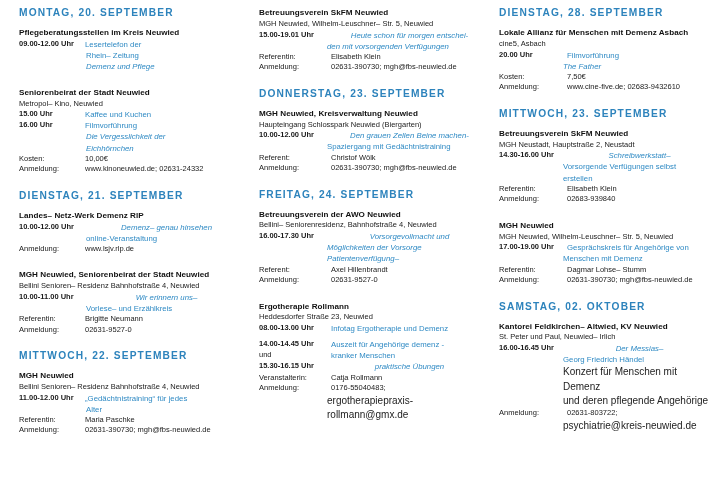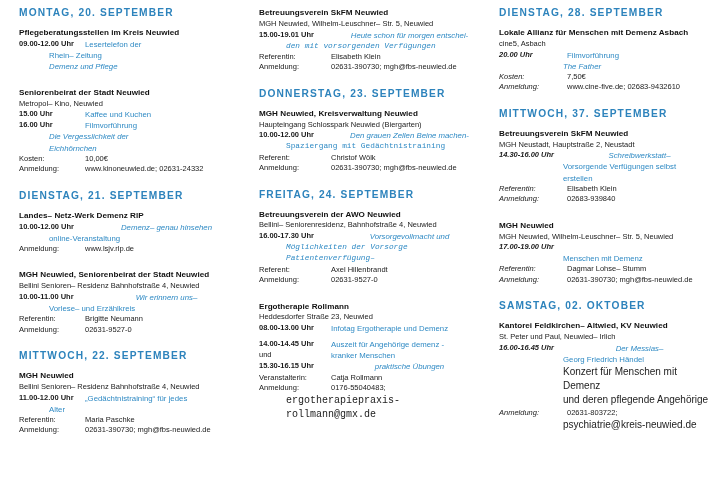--- a/index.html
+++ b/index.html
@@ -76,31 +76,31 @@
     font-size: 7.8px;
     color: #1a1a1a;
   }
   .val.blue { color: #2f8ac4; }
   .val.blue-i { color: #2f8ac4; font-style: italic; text-align: center; }
   .val.plain { font-size: 7.5px; color: #222222; }
 
   
   .col-1 .lab { width: 62px; }
   .col-2 .lab { width: 68px; }
-  .col-3 .lab { width: 64px; font-style: italic; }
+  .col-3 .lab { width: 64px; }
 
   .cont {
     font-size: 7.8px;
     line-height: 1.42;
     color: #2f8ac4;
   }
   .cont.i { font-style: italic; }
   .cont.dark { color: #222222; font-size: 10px; }
-  .col-1 .cont { margin-left: 30px; }
-  .col-2 .cont { margin-left: 27px; font-family: Liberation Mono, monospace; }
+  .col-1 .cont { margin-left: 67px; }
+  .col-2 .cont { margin-left: 68px; }
   .col-3 .cont { margin-left: 64px; }
 
   .gap-s { height: 5px; }
 </style>
 </head>
 <body>
 
 <div class="page">
   <div class="column col-1">
       <div class="day-header">MONTAG, 20. SEPTEMBER</div>
@@ -282,21 +282,21 @@
         <div class="cont i">The Father</div>
         <div class="row">
           <span class="lab">Kosten:</span>
           <span class="val plain">7,50€</span>
         </div>
         <div class="row">
           <span class="lab">Anmeldung:</span>
           <span class="val plain">www.cine-five.de; 02683-9432610</span>
         </div>
       </div>
-      <div class="day-header">MITTWOCH, 37. SEPTEMBER</div>
+      <div class="day-header">MITTWOCH, 23. SEPTEMBER</div>
       <div class="block">
         <div class="org">Betreuungsverein SkFM Neuwied</div>
         <div class="venue">MGH Neustadt, Hauptstraße 2, Neustadt</div>
         <div class="row">
           <span class="lab b">14.30-16.00 Uhr</span>
           <span class="val blue-i">Schreibwerkstatt–</span>
         </div>
         <div class="cont">Vorsorgende Verfügungen selbst</div>
         <div class="cont">erstellen</div>
         <div class="row">
@@ -306,20 +306,21 @@
         <div class="row">
           <span class="lab">Anmeldung:</span>
           <span class="val plain">02683-939840</span>
         </div>
       </div>
       <div class="block">
         <div class="org">MGH Neuwied</div>
         <div class="venue">MGH Neuwied, Wilhelm-Leuschner– Str. 5, Neuwied</div>
         <div class="row">
           <span class="lab b">17.00-19.00 Uhr</span>
+          <span class="val blue">Gesprächskreis für Angehörige von</span>
         </div>
         <div class="cont">Menschen mit Demenz</div>
         <div class="row">
           <span class="lab">Referentin:</span>
           <span class="val plain">Dagmar Lohse– Stumm</span>
         </div>
         <div class="row">
           <span class="lab">Anmeldung:</span>
           <span class="val plain">02631-390730; mgh@fbs-neuwied.de</span>
         </div>

